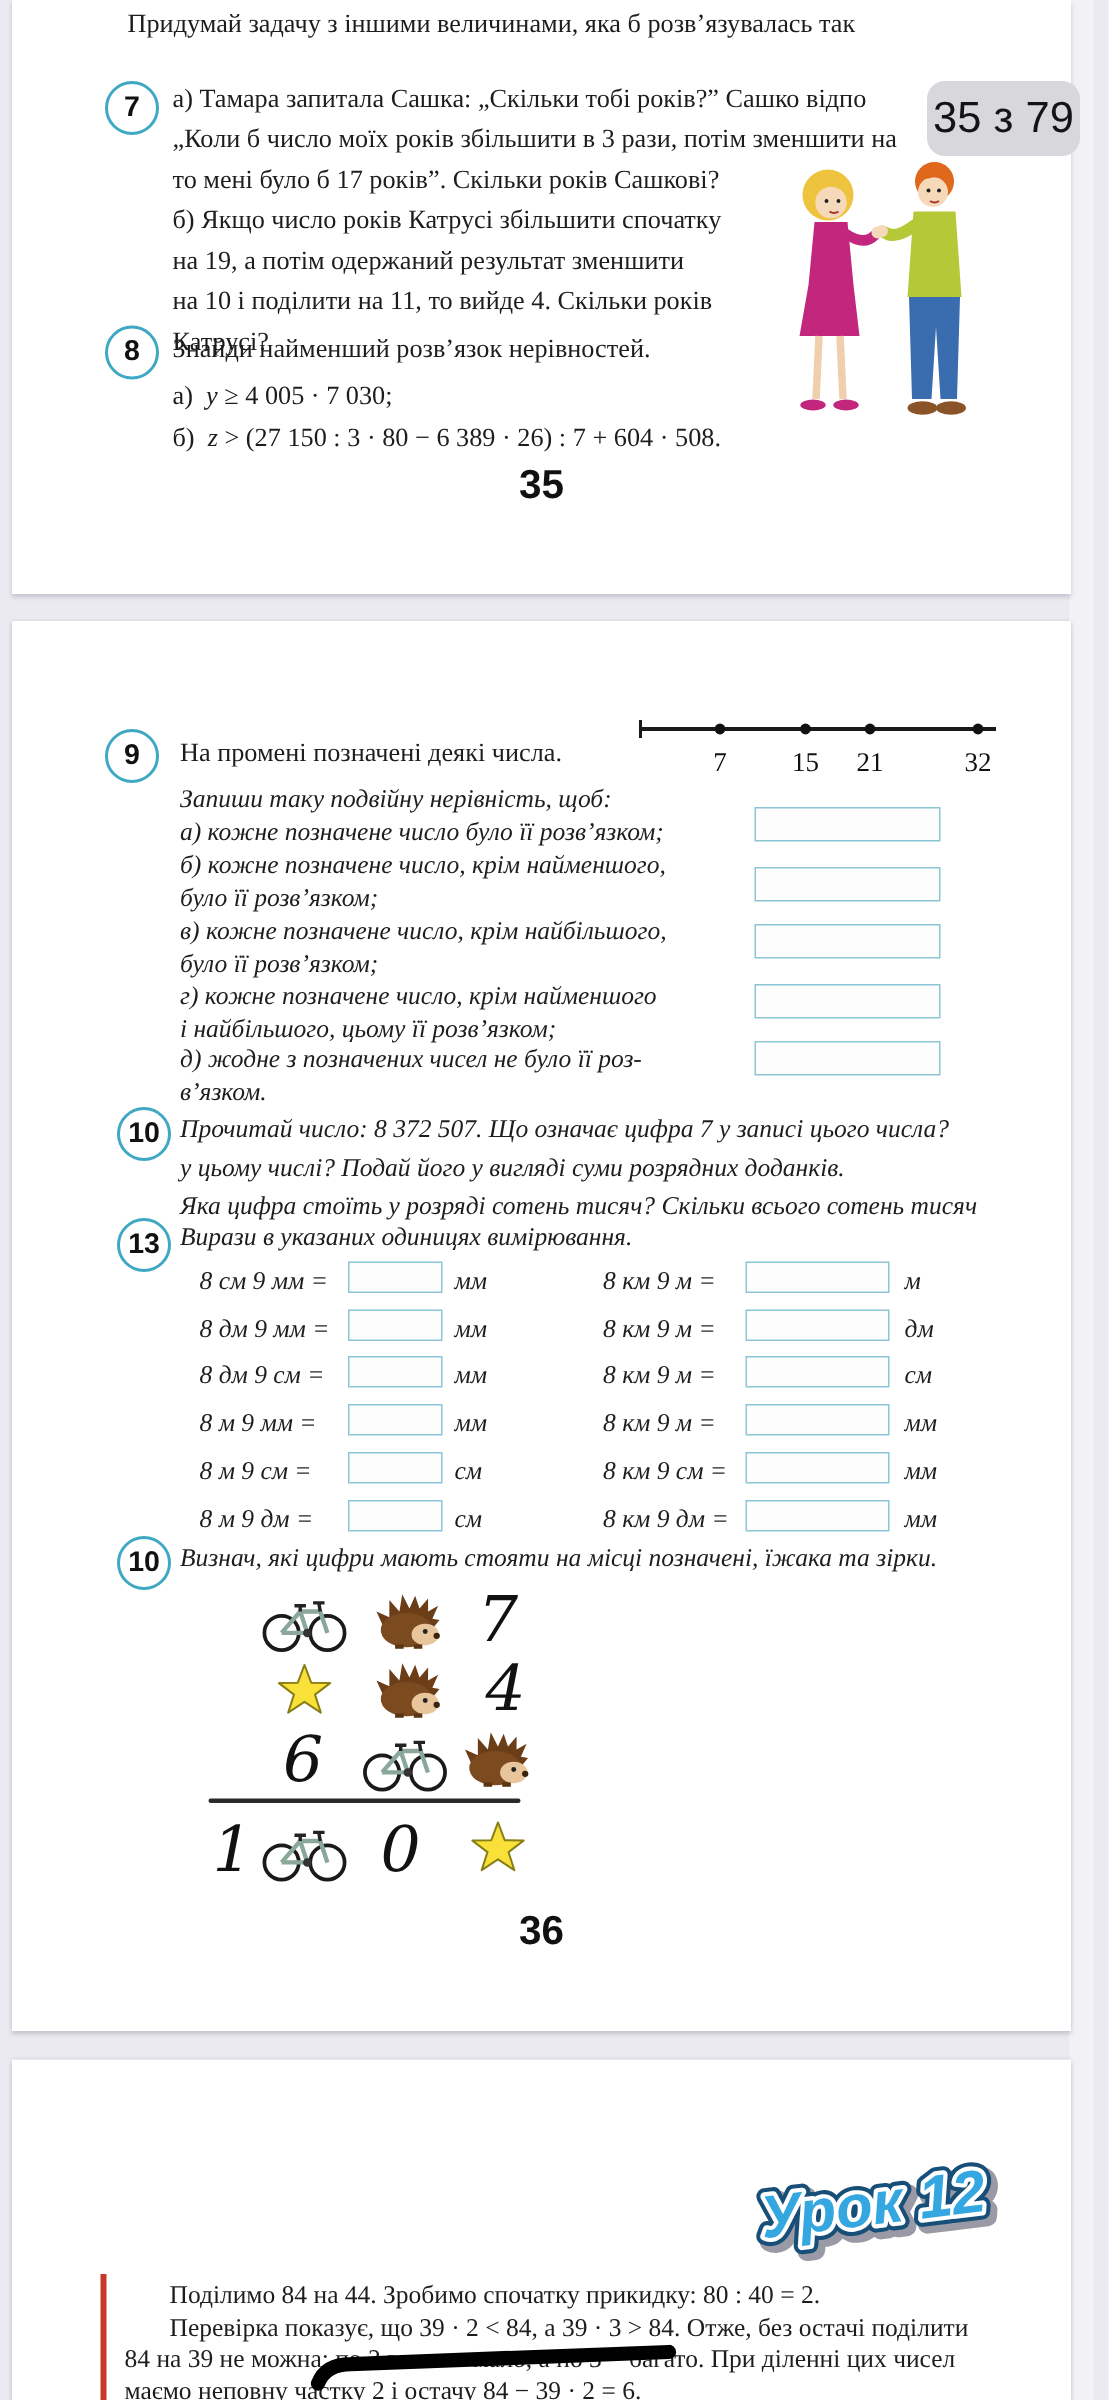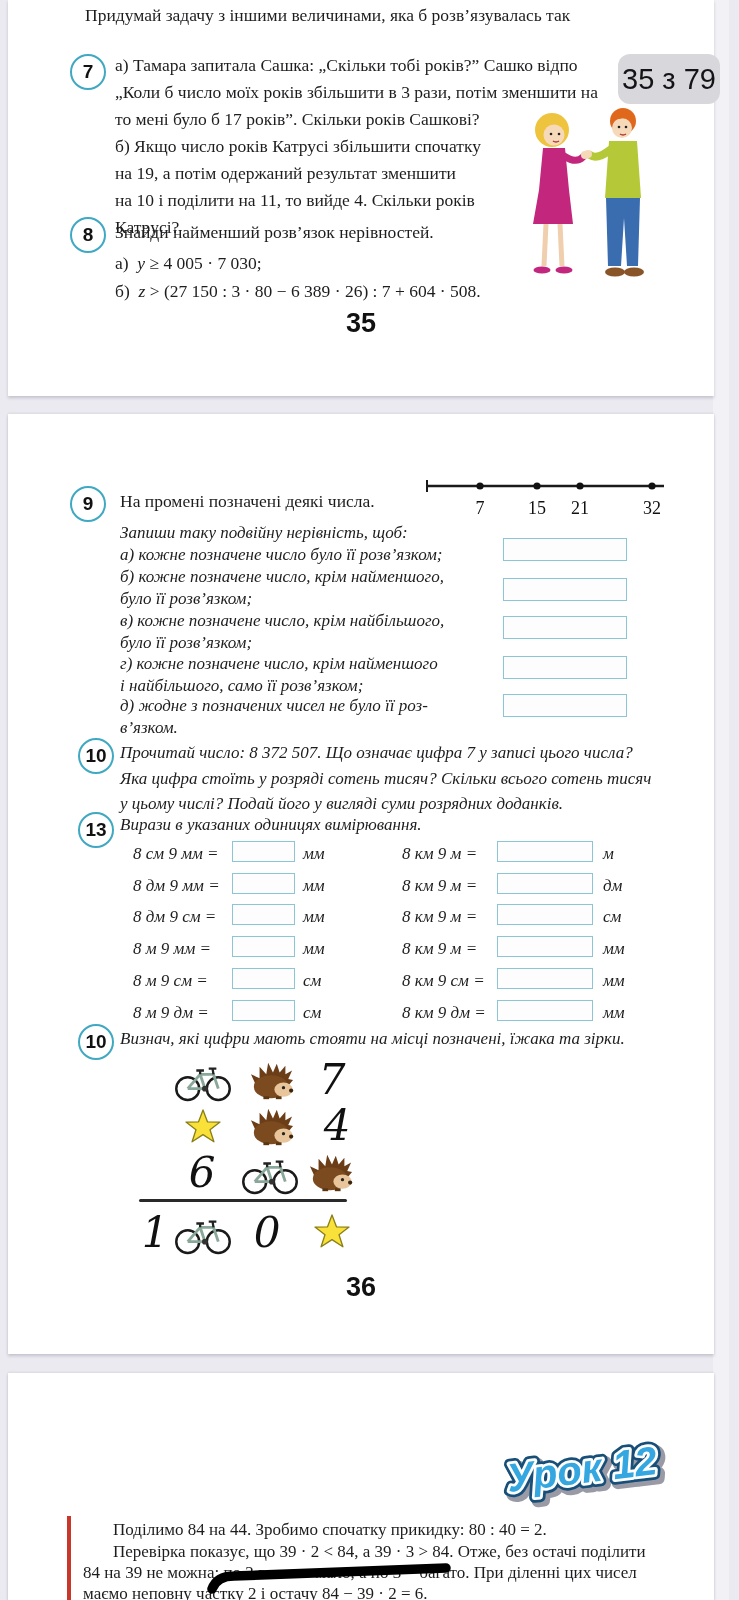--- a/index.html
+++ b/index.html
@@ -152,40 +152,40 @@
   <div class="abs t2" style="left:112px;top:152px;width:385px">
     <div>б) кожне позначене число, крім найменшого,</div>
     <div>було її розв’язком;</div>
   </div>
   <div class="abs t2" style="left:112px;top:196px;width:385px">
     <div>в) кожне позначене число, крім найбільшого,</div>
     <div>було її розв’язком;</div>
   </div>
   <div class="abs t2" style="left:112px;top:239px;width:385px">
     <div>г) кожне позначене число, крім найменшого</div>
-    <div>і найбільшого, само її розв’язком;</div>
+    <div>і найбільшого, цьому її розв’язком;</div>
   </div>
   <div class="abs t2" style="left:112px;top:281px;width:385px">
     <div>д) жодне з позначених чисел не було її роз-</div>
     <div>в’язком.</div>
   </div>
 
   <div class="ibox" style="left:495px;top:124px;width:124px;height:23px"></div>
   <div class="ibox" style="left:495px;top:164px;width:124px;height:23px"></div>
   <div class="ibox" style="left:495px;top:202px;width:124px;height:23px"></div>
   <div class="ibox" style="left:495px;top:242px;width:124px;height:23px"></div>
   <div class="ibox" style="left:495px;top:280px;width:124px;height:23px"></div>
 
   <div class="pnum" style="left:70px;top:324px">
     <span>10</span>
   </div>
   <div class="abs t2" style="left:112px;top:326px;width:570px;line-height:25.5px">
     <div class="nowrap">Прочитай число: 8 372 507. Що означає  цифра 7 у записі цього числа?</div>
+    <div class="nowrap">у цьому числі? Подай його у вигляді суми розрядних доданків.</div>
     <div class="nowrap">Яка цифра стоїть у розряді сотень тисяч? Скільки всього сотень тисяч</div>
-    <div class="nowrap">у цьому числі? Подай його у вигляді суми розрядних доданків.</div>
   </div>
 
   <div class="pnum" style="left:70px;top:398px">
     <span>13</span>
   </div>
   <div class="abs t2 nowrap" style="left:112px;top:400px">Вирази в указаних одиницях вимірювання.</div>
 
   <div class="abs t2 nowrap" style="left:125px;top:429px">8 см  9 мм  =</div>
   <div class="ibox" style="left:224px;top:427px;width:63px;height:21px"></div>
   <div class="abs t2" style="left:295px;top:429px">мм</div>

